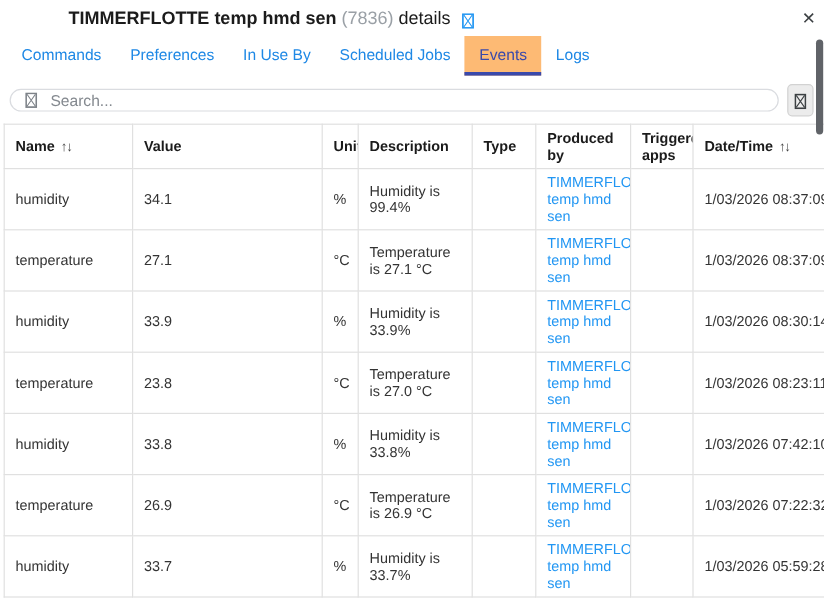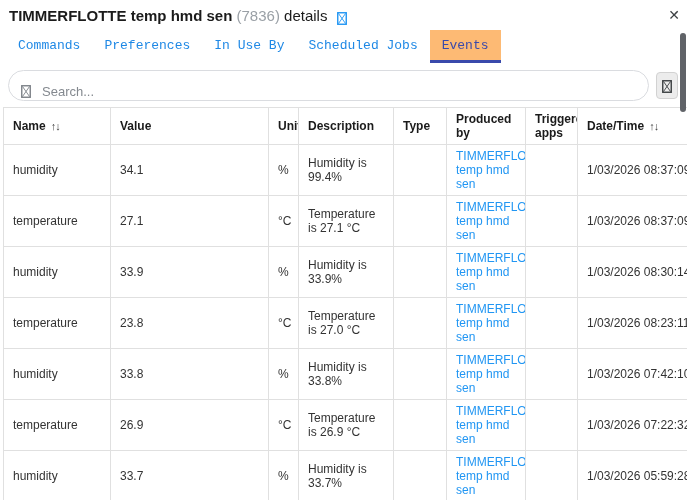--- a/index.html
+++ b/index.html
@@ -4,48 +4,48 @@
 <style>
   * { box-sizing: border-box; }
   html,body {
     width: 687px; height: 500px; margin: 0; overflow: hidden;
     background: #ffffff; color: #212121;
     font-family: "Liberation Sans", sans-serif;
     position: relative;
   }
 
   
-  .dlg-header { padding: 7px 10px 0 9px; display: flex; align-items: flex-start; }
+  .dlg-header { padding: 7px 10px 0 9px; display: flex; align-items: flex-start; margin-left: 48px; }
   .dlg-title { font-size: 15px; line-height: 18px; }
   .dlg-title .t-name { font-weight: bold; color: #1b1b1b; }
   .dlg-title .t-id   { font-weight: normal; color: #9aa0a6; }
   .dlg-title .t-suf  { font-weight: normal; color: #1b1b1b; }
   .title-icon { color: #2196f3; margin-left: 5px; position: relative; top: 1px; }
   .close-btn {
     position: absolute; top: 7px; right: 5px; width: 16px; height: 16px;
     font-size: 14px; line-height: 16px; text-align: center; color: #3c4043;
     cursor: pointer; background: none; border: none; padding: 0;
     font-family: "Liberation Sans", sans-serif;
   }
 
   
-  .tabs { display: flex; padding: 5px 6px 0 6px; font-family: Liberation Mono, monospace; }
+  .tabs { display: flex; padding: 5px 6px 0 6px; }
   .tab {
     padding: 8px 12px 7px 12px; font-size: 13px; color: #1e88e5;
     border-bottom: 3px solid transparent; cursor: pointer; white-space: nowrap;
   }
   .tab.active {
     background: #fdba74; color: #3949ab; border-bottom-color: #3949ab;
   }
 
   
   .search-row { display: flex; align-items: center; gap: 7px; padding: 7px 9px 4px 8px; }
   .search-box {
-    flex: 1; height: 31px; border: 1px solid #dadce0; border-radius: 16px;
-    display: flex; align-items: flex-end; padding: 0 12px; gap: 9px; color: #7d8288;
+    flex: 1; height: 19px; border: 1px solid #dadce0; border-radius: 16px;
+    display: flex; align-items: center; padding: 0 12px; gap: 9px; color: #7d8288;
     background: #fff;
   }
   .search-box input {
     border: none; outline: none; flex: 1; font-size: 13px; background: transparent;
     font-family: "Liberation Sans", sans-serif; color: #333;
   }
   .search-box input::placeholder { color: #84898f; }
   .export-btn {
     width: 22px; height: 27px; background: #ececec; border: 1px solid #d2d2d2;
     border-radius: 4px; display: flex; align-items: center; justify-content: center;
@@ -92,20 +92,21 @@
   </div>
 </div>
 <button class="close-btn">✕</button>
 
 <div class="tabs">
   <div class="tab">Commands</div>
   <div class="tab">Preferences</div>
   <div class="tab">In Use By</div>
   <div class="tab">Scheduled Jobs</div>
   <div class="tab active">Events</div>
+  <div class="tab">Logs</div>
 </div>
 
 <div class="search-row">
   <div class="search-box">
     <span><svg class="tofu" width="10" height="13" viewBox="0 0 10 13">
           <rect x="0.75" y="0.75" width="8.5" height="11.5" fill="none" stroke="currentColor" stroke-width="1.4"></rect>
           <path d="M1.5 1.5 L8.5 11.5 M8.5 1.5 L1.5 11.5" stroke="currentColor" stroke-width="0.9" fill="none"></path>
         </svg></span>
     <input type="text" placeholder="Search..." style="">
   </div>

